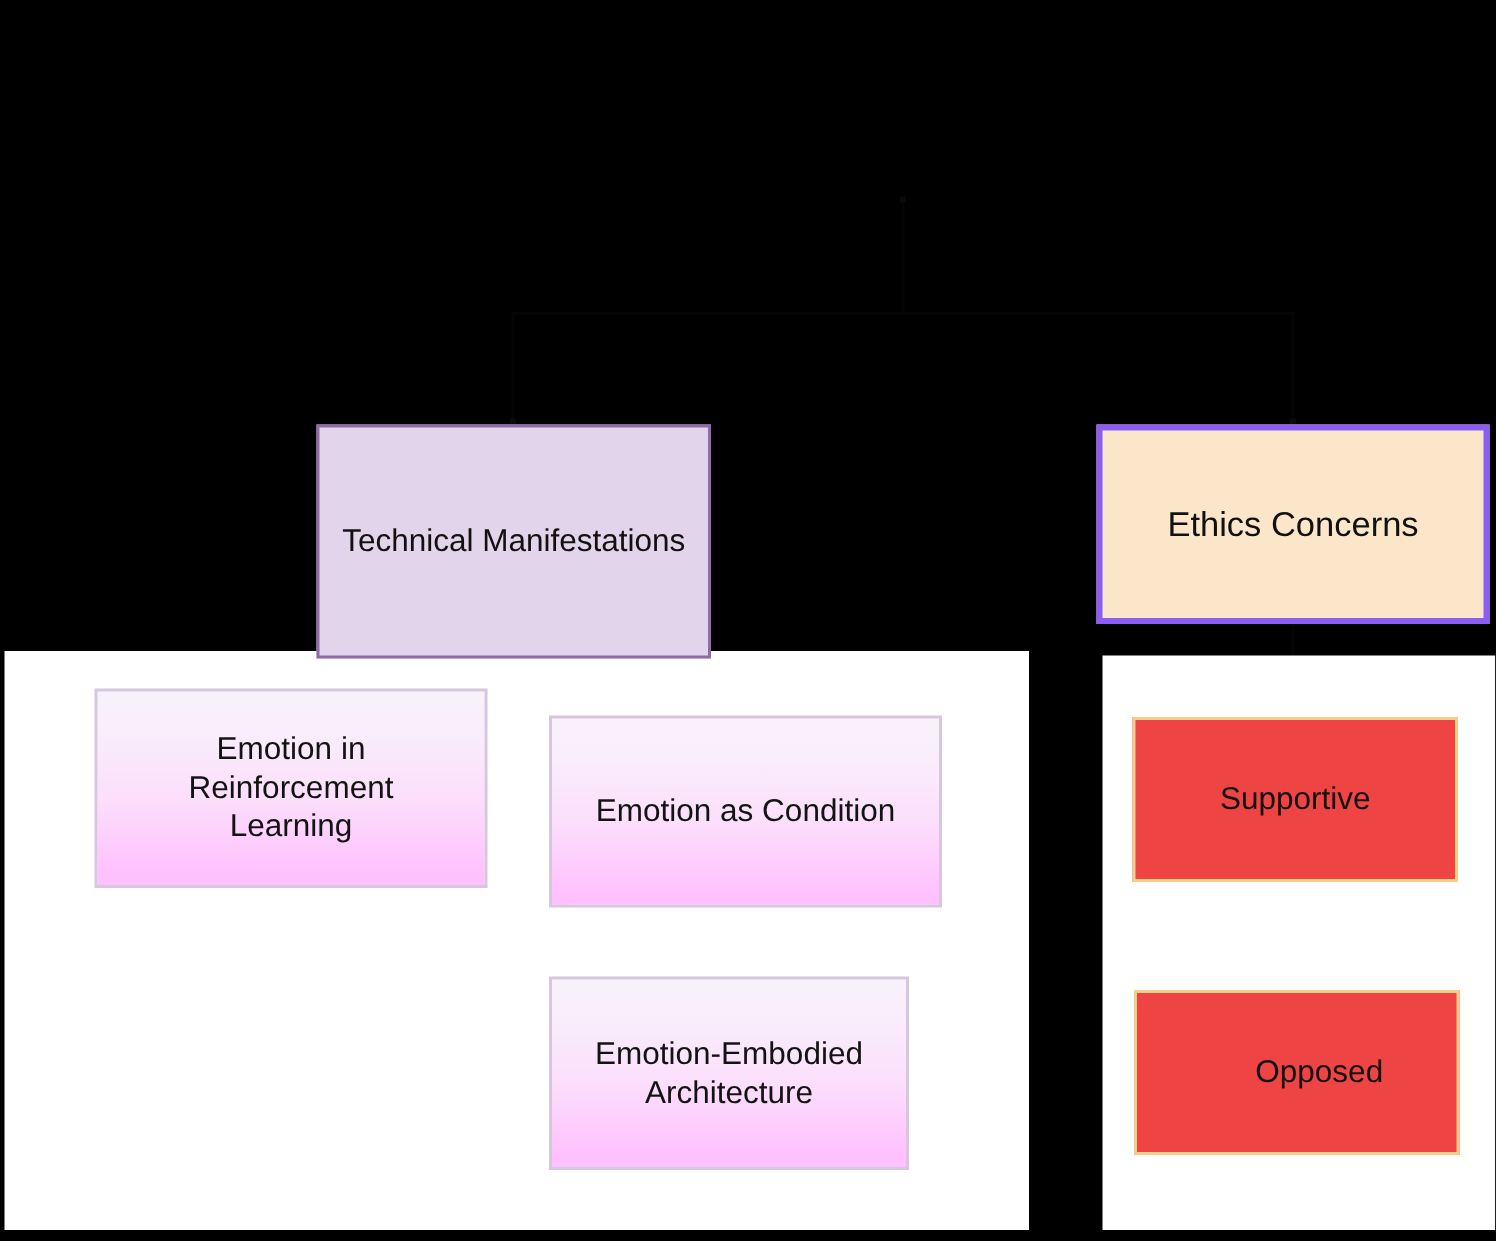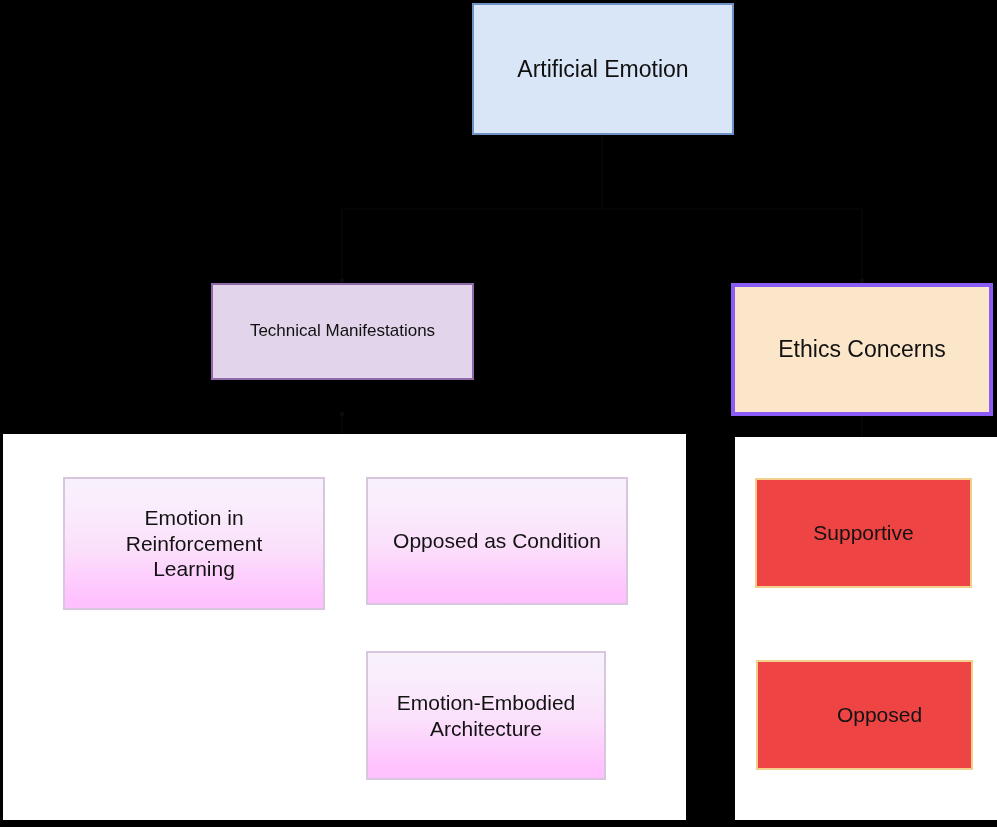--- a/index.html
+++ b/index.html
@@ -39,24 +39,24 @@
     background: #d9e6f7;
     border: 2px solid #6f92c6;
     font-size: 23px;
   }
 
   
   .node-tech {
     left: 211px;
     top: 283px;
     width: 263px;
-    height: 97px;
+    height: 156px;
     background: #e2d4ea;
     border: 2px solid #8f6aa8;
-    font-size: 17px;
+    font-size: 21px;
   }
 
   
   .node-ethics {
     left: 731px;
     top: 283px;
     width: 262px;
     height: 133px;
     background: #fce6ca;
     border: 4px solid #8b5cf6;
@@ -82,21 +82,21 @@
     height: 383px;
   }
 
   
   .leaf-pink {
     background: linear-gradient(to bottom, #f8f1fb 0%, #f9eefc 18%, #fbdffb 55%, #ffc2fe 92%, #ffc0ff 100%);
     border: 2px solid #d8c6de;
     font-size: 21px;
     color: #131313;
   }
-  .leaf-rl     { left: 63px;  top: 477px; width: 262px; height: 133px; }
+  .leaf-rl     { left: 63px;  top: 459px; width: 262px; height: 133px; }
   .leaf-cond   { left: 366px; top: 477px; width: 262px; height: 128px; }
   .leaf-goal   { left: 63px;  top: 651px; width: 262px; height: 129px; }
   .leaf-embod  { left: 366px; top: 651px; width: 240px; height: 129px; }
 
   
   .leaf-cream {
     background: #ef4444;
     border: 2px solid #f2cf8c;
     font-size: 21px;
     color: #131313;
@@ -131,31 +131,30 @@
 
   <div class="edge-dot" style="left:600px; top:131px;"></div>
   <div class="edge-dot" style="left:340px; top:279px;"></div>
   <div class="edge-dot" style="left:340px; top:412px;"></div>
   <div class="edge-dot" style="left:860px; top:279px;"></div>
   <div class="edge-dot" style="left:860px; top:412px;"></div>
 
   <div class="panel panel-tech"></div>
   <div class="panel panel-ethics"></div>
 
-  <div class="node node-root">Artificial Emotion</div>
 
   <div class="node node-tech">Technical Manifestations</div>
 
   <div class="node node-ethics">Ethics Concerns</div>
 
   <div class="node leaf-pink leaf-rl">Emotion in
 Reinforcement
 Learning</div>
 
-  <div class="node leaf-pink leaf-cond">Opposed as Condition</div>
+  <div class="node leaf-pink leaf-cond">Emotion as Condition</div>
 
 
   <div class="node leaf-pink leaf-embod">Emotion-Embodied
 Architecture</div>
 
   <div class="node leaf-cream leaf-supportive">Supportive</div>
 
   <div class="node leaf-cream leaf-opposed">Opposed</div>
 
 </div>

